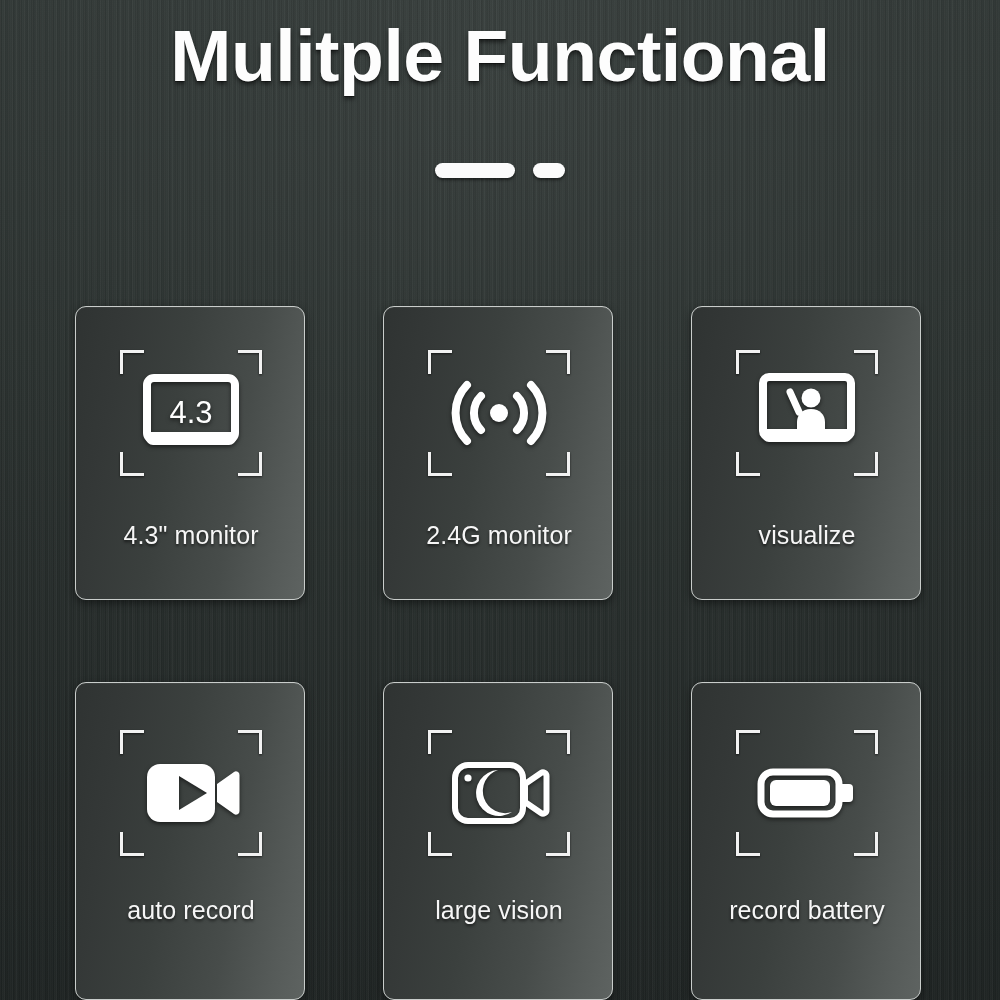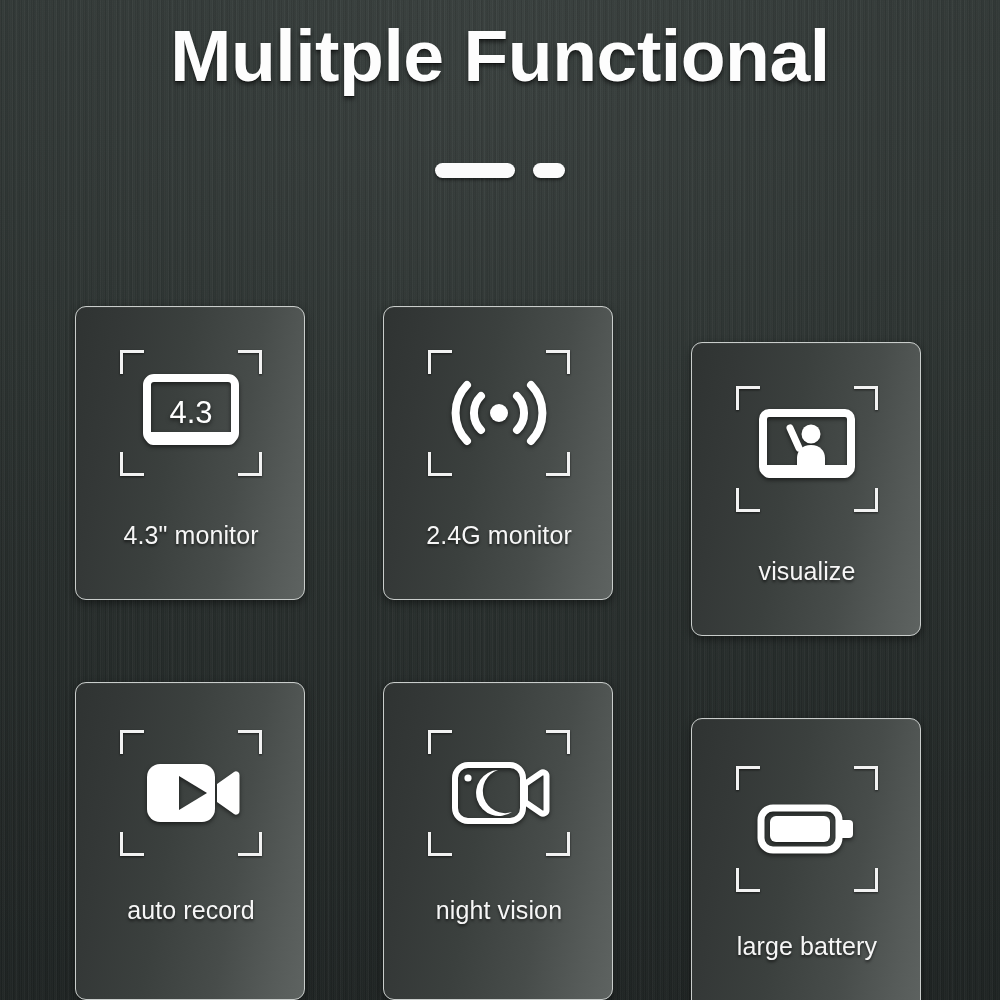--- a/index.html
+++ b/index.html
@@ -86,21 +86,21 @@
         #474c4a 68%,
         #565b59 88%,
         #5e6361 100%);
     box-shadow:0 3px 9px rgba(0,0,0,.45), inset 0 1px 0 rgba(255,255,255,.05);
     overflow:hidden;
   }
   .card.row1 { top:306px; height:294px; }
   .card.row2 { top:682px; height:318px; border-bottom-left-radius:11px; border-bottom-right-radius:11px;padding-left:40px; }
   .card.c1 { left:75px; }
   .card.c2 { left:383px; }
-  .card.c3 { left:691px;margin-top:36px; }
+  .card.c3 { left:691px; }
 
   
   .icon-wrap {
     position:absolute; left:0; width:230px;
     display:flex; align-items:center; justify-content:center;
   }
   .card.row1 .icon-wrap { top:36px; height:140px; }
   .card.row2 .icon-wrap { top:40px; height:140px; }
 
   .bracket-frame {
@@ -266,36 +266,36 @@
             <svg width="112" height="86" viewBox="0 0 112 86">
               <rect x="12" y="15" width="68" height="56" rx="13" ry="13" fill="none" stroke="#ffffff" stroke-width="6"></rect>
               <circle cx="25" cy="28" r="3.6" fill="#ffffff"></circle>
               <path d="M82 34 L98 23 a3.5 3.5 0 0 1 5.5 3 v34 a3.5 3.5 0 0 1 -5.5 3 L82 52 Z" fill="none" stroke="#ffffff" stroke-width="6" stroke-linejoin="round"></path>
 
               <path d="M55 20 a23 23 0 1 0 14 42 a19 19 0 1 1 -14 -42 z" fill="#ffffff"></path>
             </svg>
           </div>
         </div>
       </div>
-      <div class="card-label">night vision</div>
+      <div class="card-label">large vision</div>
     </div>
 
     <div class="card row2 c3">
       <div class="icon-wrap">
         <div class="bracket-frame">
           <span class="br tl"></span>
           <span class="br tr"></span>
           <span class="br bl"></span>
           <span class="br br2"></span>
           <div class="glyph">
             <svg width="112" height="86" viewBox="0 0 112 86">
               <rect x="10" y="22" width="78" height="42" rx="12" ry="12" fill="none" stroke="#ffffff" stroke-width="7"></rect>
               <rect x="19" y="30" width="60" height="26" rx="6" ry="6" fill="#ffffff"></rect>
               <path d="M91 34 h7 a4 4 0 0 1 4 4 v10 a4 4 0 0 1 -4 4 h-7 z" fill="#ffffff"></path>
             </svg>
           </div>
         </div>
       </div>
-      <div class="card-label">large battery</div>
+      <div class="card-label">record battery</div>
     </div>
 
   </div>
 </div>
 
 </body></html>

